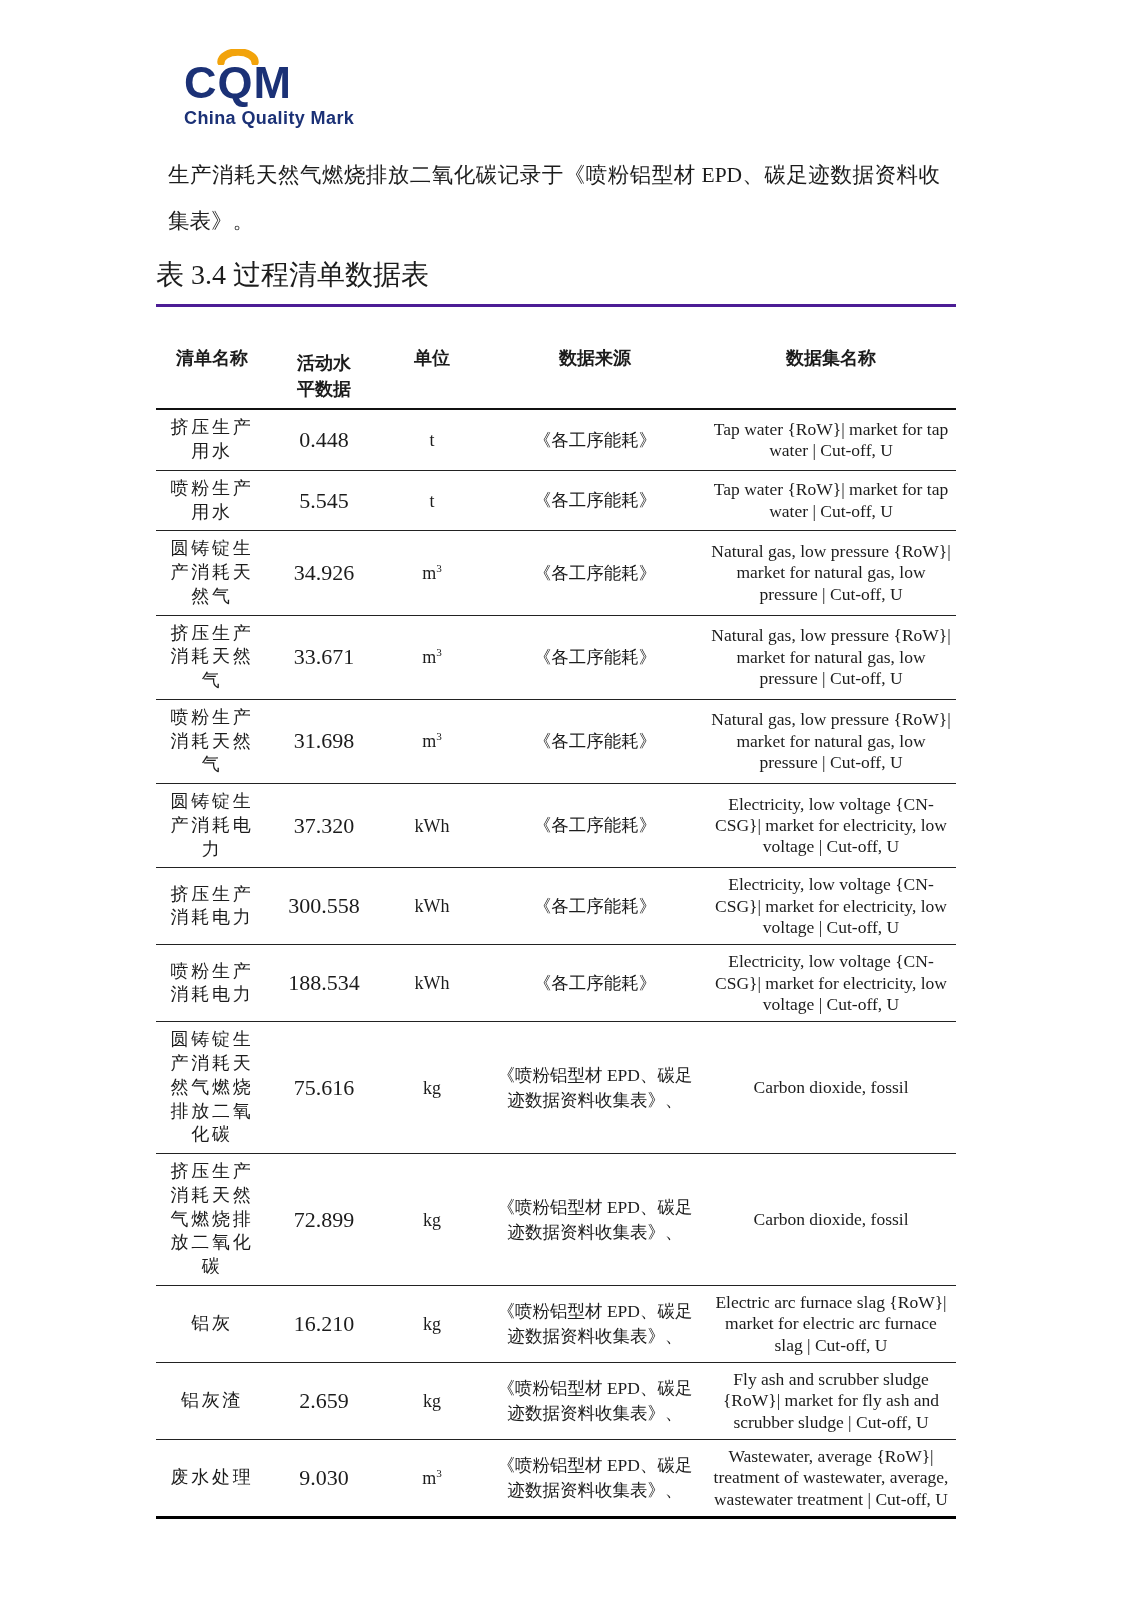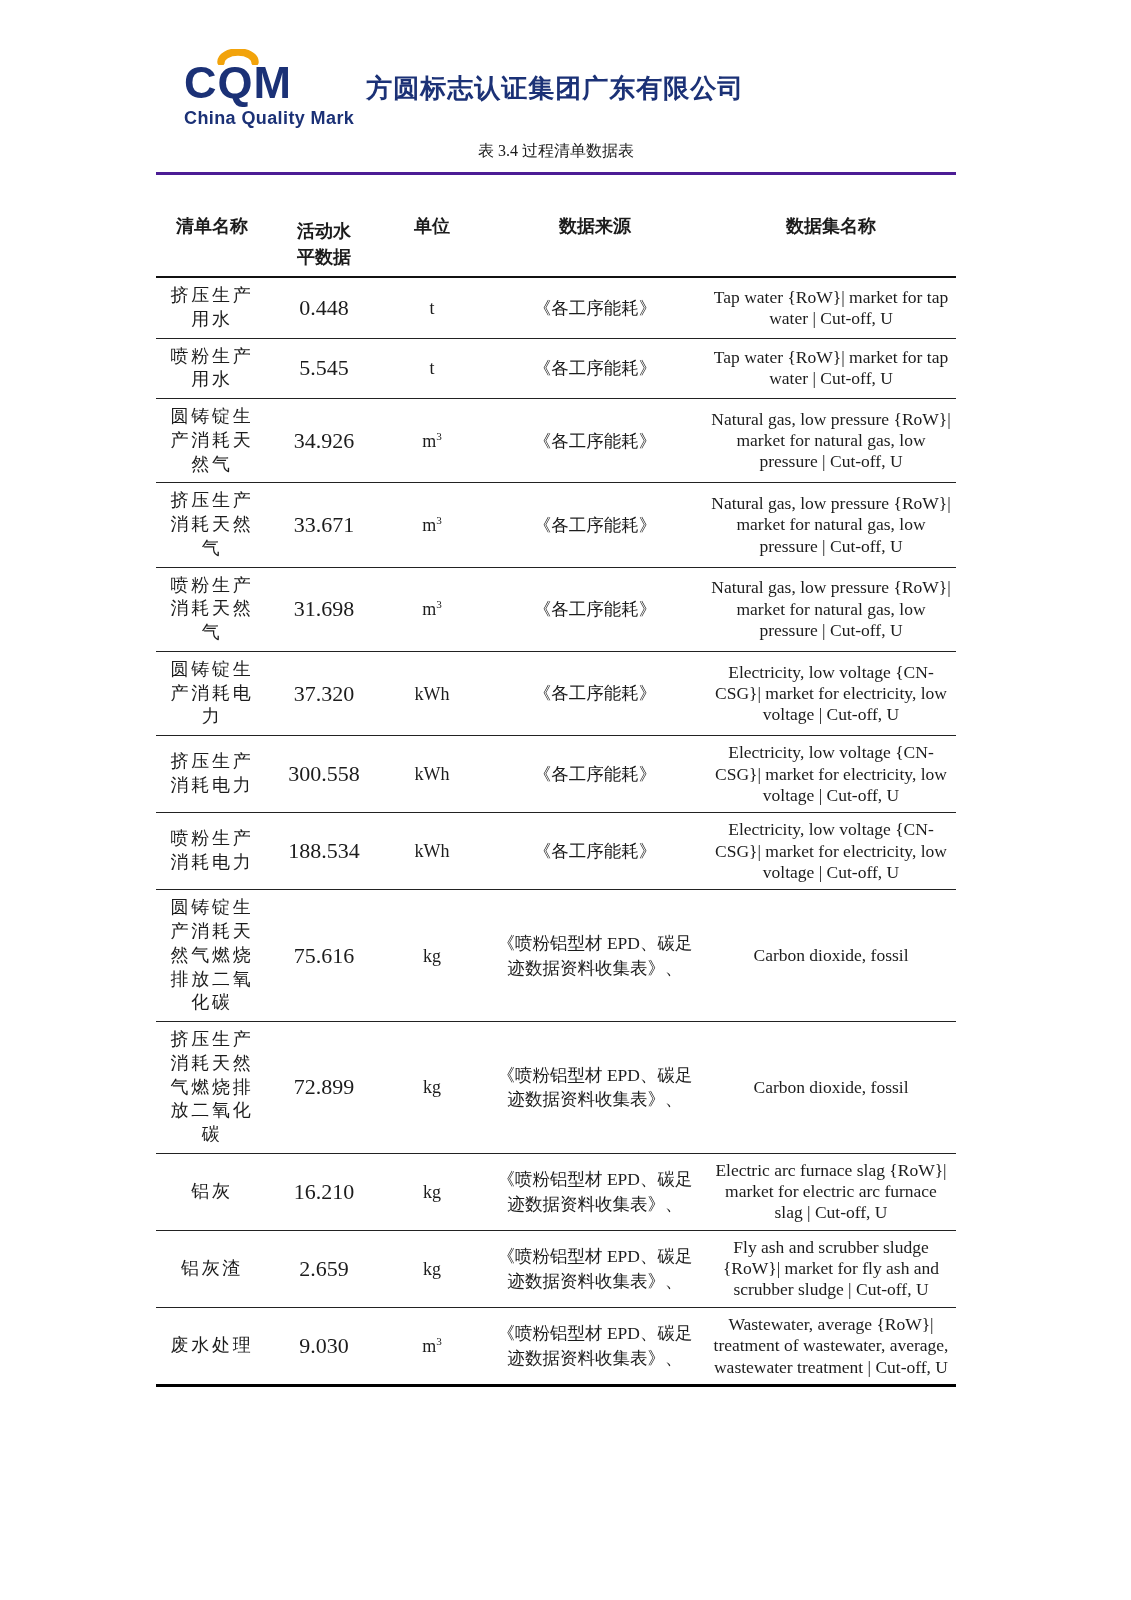--- a/index.html
+++ b/index.html
@@ -32,21 +32,21 @@
     margin-left:12px; margin-top:11px; letter-spacing:1px;
   }
 
   
   .paragraph {
     margin:24px 0 0 12px; width:772px;
     font-size:21.5px; line-height:2.12; text-align:justify;
   }
 
   
-  .table-title { width:800px; text-align:center; font-size:16px; margin-top:12px; margin-bottom:10px; }
+  .table-title { width:800px; text-align:left; font-size:28px; margin-top:12px; margin-bottom:10px; }
 
   
   table.inv {
     width:800px; border-collapse:collapse;
     border-top:3px solid #4c1d95; border-bottom:3px solid #000;
   }
   table.inv thead tr { border-bottom:2px solid #111; }
   table.inv tbody tr { border-bottom:1.8px solid #222; }
   table.inv tbody tr:last-child { border-bottom:none; }
   th,td { vertical-align:middle; text-align:center; padding:6px 4px; font-weight:normal; }
@@ -70,23 +70,23 @@
 <div class="page">
 
   <div class="logo-row">
     <div class="logo-mark">
       <span class="logo-acronym">CQM</span>
       <svg class="logo-arc" viewBox="0 0 42 16">
         <path d="M4 13 A 17 10 0 0 1 38 13" stroke="#f2a30b" stroke-width="7.5" fill="none" stroke-linecap="round"></path>
       </svg>
       <span class="logo-tagline">China Quality Mark</span>
     </div>
-    <span class="logo-company">方圆标志认证集团广东有限公司</span>
   </div>
 
+  <p class="paragraph">生产消耗天然气燃烧排放二氧化碳记录于《喷粉铝型材 EPD、碳足迹数据资料收集表》。</p>
 
   <div class="table-title">表 3.4 过程清单数据表</div>
 
   <table class="inv">
     <thead>
       <tr>
         <th class="col-name"><span>清单名称</span></th>
         <th class="col-value"><span class="narrow">活动水平数据</span></th>
         <th class="col-unit"><span>单位</span></th>
         <th class="col-source"><span>数据来源</span></th>

